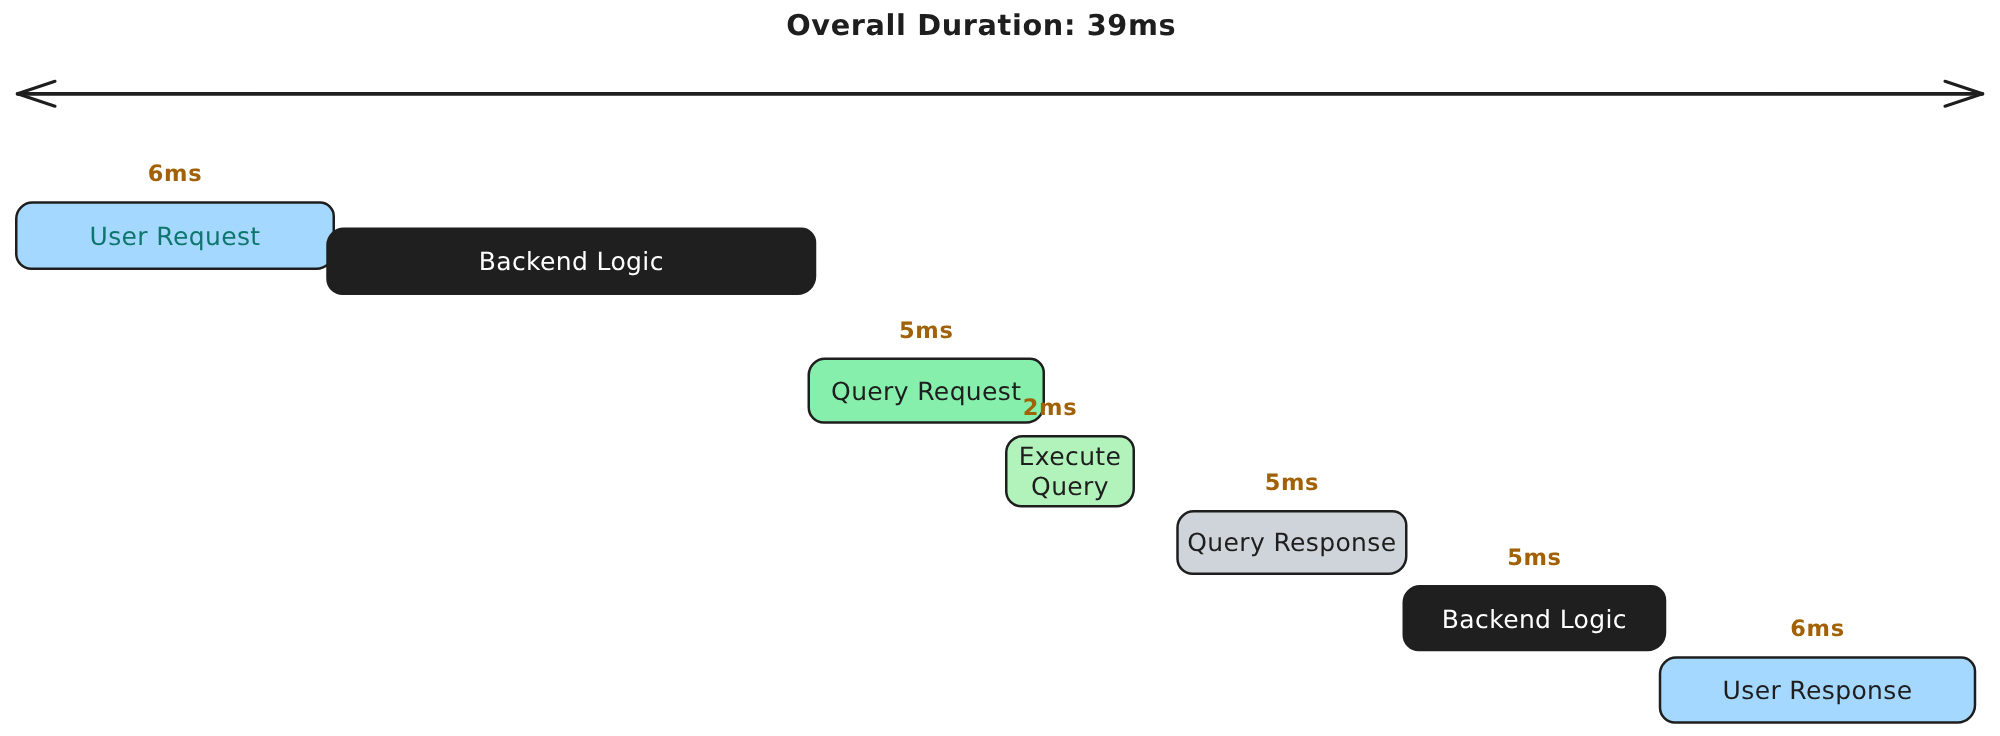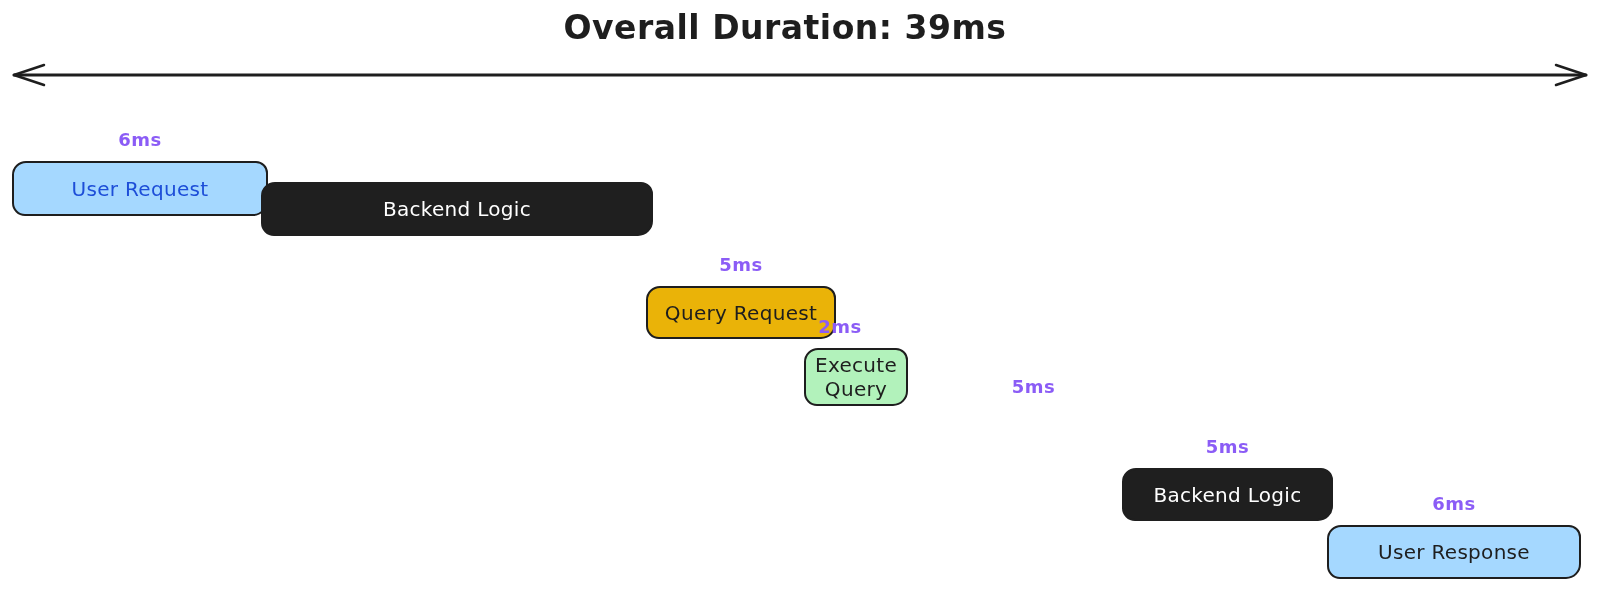--- a/index.html
+++ b/index.html
@@ -15,42 +15,42 @@
     overflow: hidden;
     font-family: "DejaVu Sans", sans-serif;
     color: #1e1e1e;
   }
   .title {
     position: absolute;
     top: 8px;
     left: 0;
     width: 1570px;
     text-align: center;
-    font-size: 33px;
+    font-size: 23px;
     font-weight: bold;
     letter-spacing: 0.5px;
     color: #1e1e1e;
   }
   .arrow-svg {
     position: absolute;
     left: 0;
     top: 57px;
   }
   .task {
     position: absolute;
   }
   .dur {
     height: 44px;
     display: flex;
     align-items: center;
     justify-content: center;
     font-size: 18px;
     font-weight: bold;
     letter-spacing: 0.5px;
-    color: #8b5cf6;
+    color: #a16207;
   }
   .box {
     box-sizing: border-box;
     width: 100%;
     display: flex;
     align-items: center;
     justify-content: center;
     text-align: center;
     border: 2.5px solid #1e1e1e;
     border-radius: 14px 12px 15px 13px;
@@ -69,47 +69,50 @@
 
   <svg class="arrow-svg" width="1600" height="36" viewBox="0 0 1600 36">
     <line x1="14" y1="18" x2="1586" y2="18" stroke="#1e1e1e" stroke-width="3" stroke-linecap="round"></line>
     <polyline points="44,8 14,18 44,28" fill="none" stroke="#1e1e1e" stroke-width="2.5" stroke-linecap="round" stroke-linejoin="round"></polyline>
     <polyline points="1556,8 1586,18 1556,28" fill="none" stroke="#1e1e1e" stroke-width="2.5" stroke-linecap="round" stroke-linejoin="round"></polyline>
   </svg>
 
   <div id="tasks">
   <div class="task" style="left: 12px; top: 117px; width: 256px;">
     <div class="dur">6ms</div>
-    <div class="box" style="height: 55px; background: rgb(165, 216, 255); border-color: rgb(30, 30, 30); color: #1d4ed8;">
+    <div class="box" style="height: 55px; background: rgb(165, 216, 255); border-color: rgb(30, 30, 30); color: #0f766e;">
       <span class="box-label">User Request</span>
     </div>
   </div>
 
   <div class="task" style="left: 261px; top: 182px; width: 392px;">
     <div class="box" style="height: 54px; background: rgb(31, 31, 31); border-color: rgb(31, 31, 31); color: rgb(255, 255, 255);">
       <span class="box-label">Backend Logic</span>
     </div>
   </div>
 
   <div class="task" style="left: 646px; top: 242px; width: 190px;">
     <div class="dur">5ms</div>
-    <div class="box" style="height: 53px; background: #eab308; border-color: rgb(30, 30, 30); color: rgb(30, 30, 30);">
+    <div class="box" style="height: 53px; background: #86efac; border-color: rgb(30, 30, 30); color: rgb(30, 30, 30);">
       <span class="box-label">Query Request</span>
     </div>
   </div>
 
   <div class="task" style="left: 788px; top: 304px; width: 104px;">
     <div class="dur">2ms</div>
     <div class="box" style="height: 58px; background: rgb(178, 242, 187); border-color: rgb(30, 30, 30); color: rgb(30, 30, 30); margin-left: 16px;">
       <span class="box-label">Execute Query</span>
     </div>
   </div>
 
   <div class="task" style="left: 941px; top: 364px; width: 185px;">
     <div class="dur">5ms</div>
+    <div class="box" style="height: 52px; background: rgb(206, 212, 218); border-color: rgb(30, 30, 30); color: rgb(30, 30, 30);">
+      <span class="box-label">Query Response</span>
+    </div>
   </div>
 
   <div class="task" style="left: 1122px; top: 424px; width: 211px;">
     <div class="dur">5ms</div>
     <div class="box" style="height: 53px; background: rgb(31, 31, 31); border-color: rgb(31, 31, 31); color: rgb(255, 255, 255);">
       <span class="box-label">Backend Logic</span>
     </div>
   </div>
 
   <div class="task" style="left: 1327px; top: 481px; width: 254px;">

